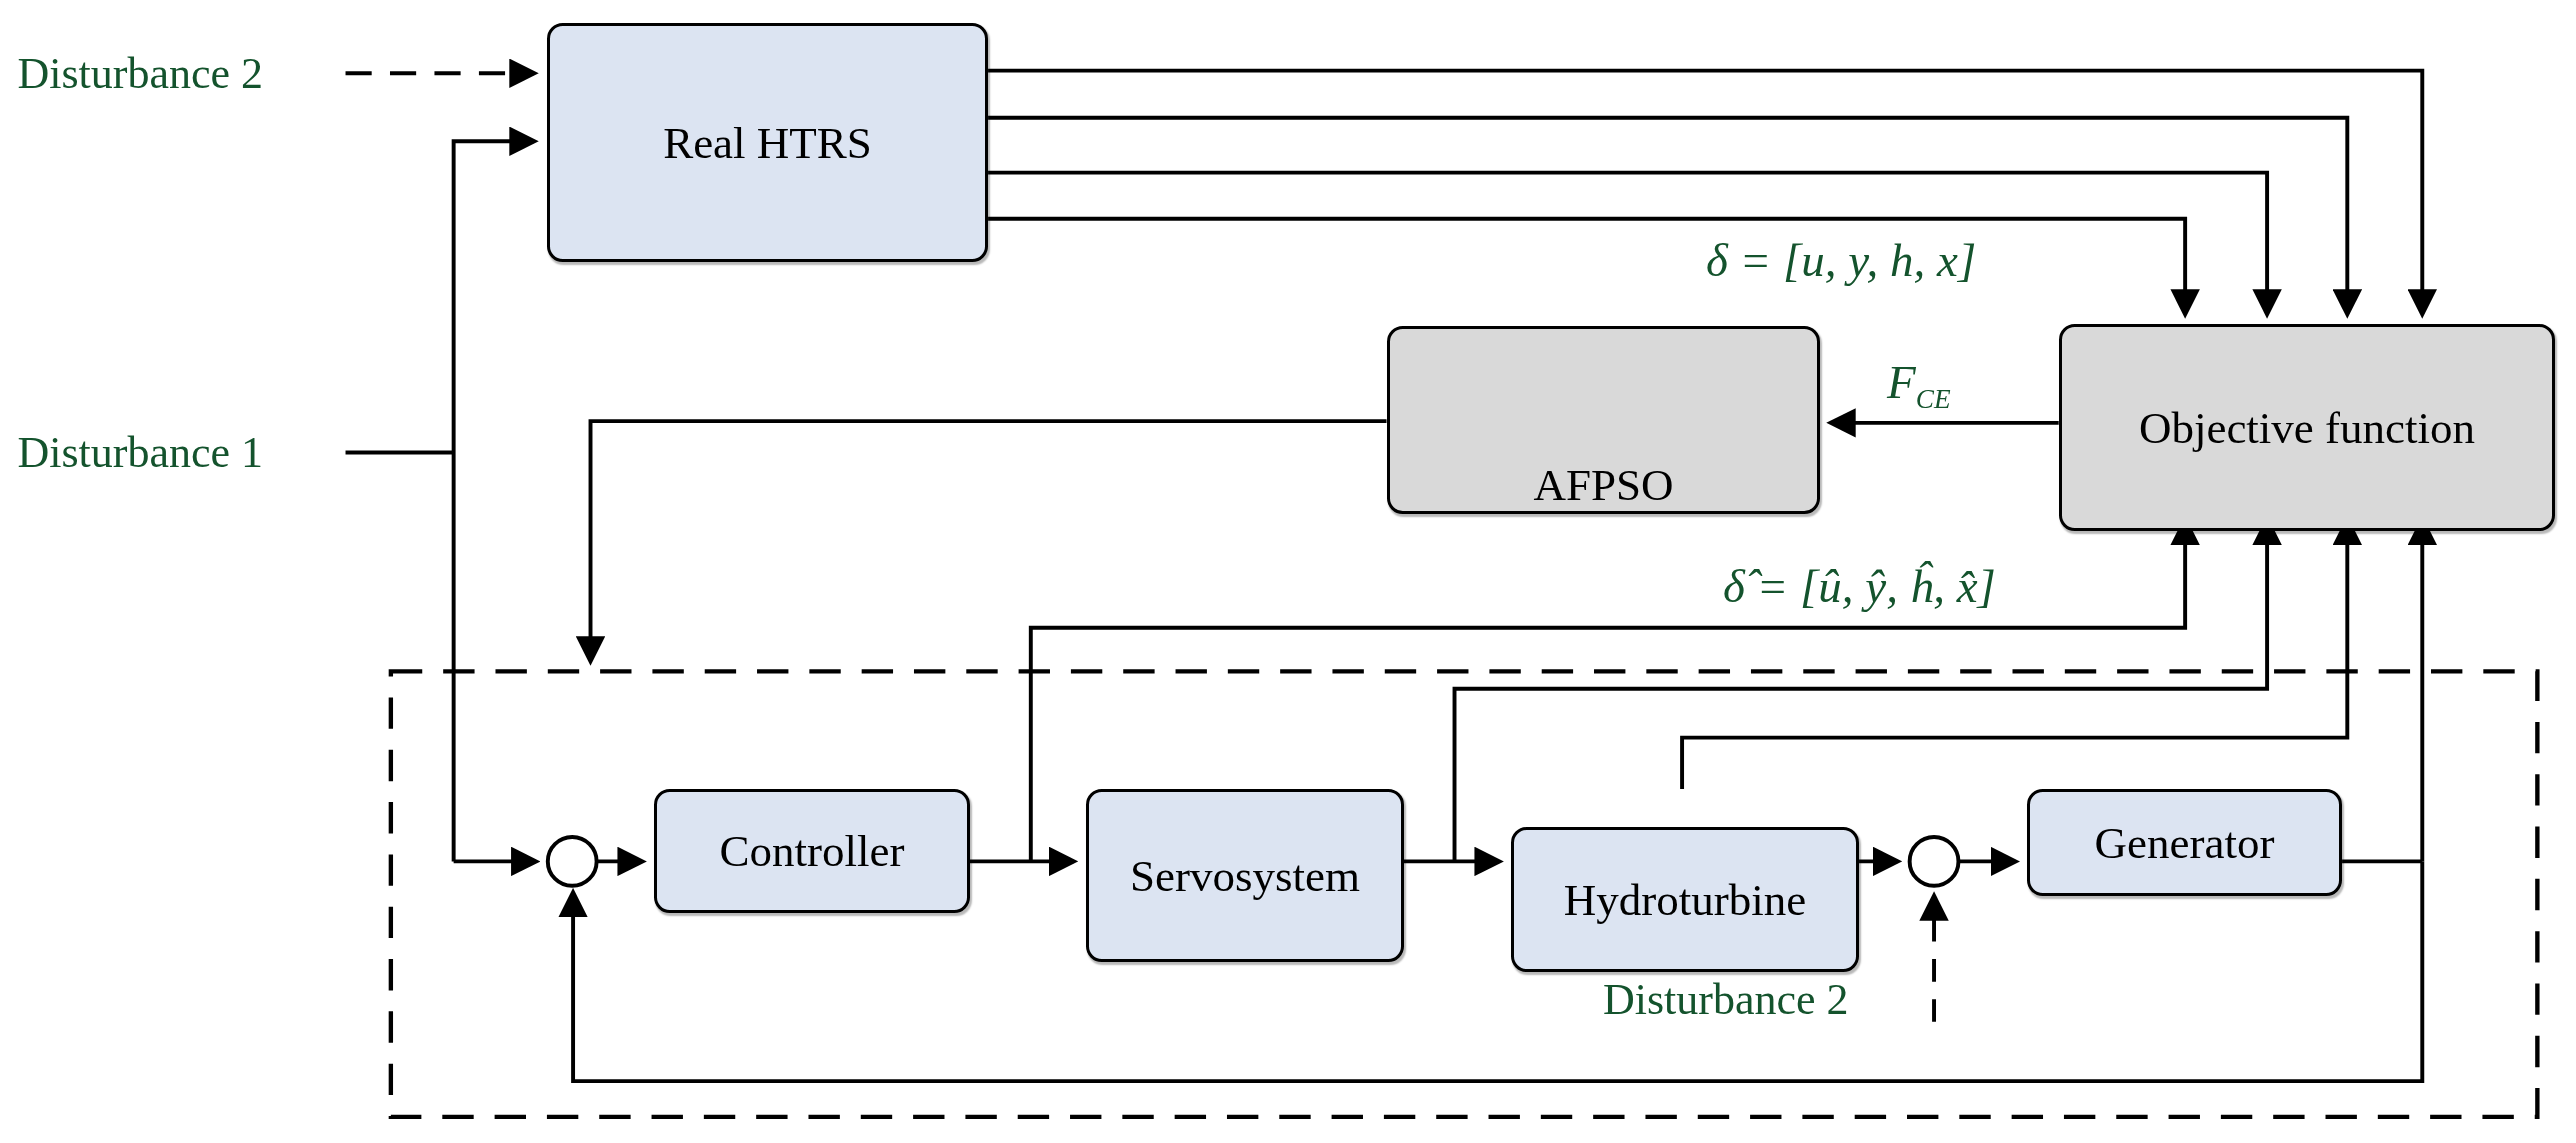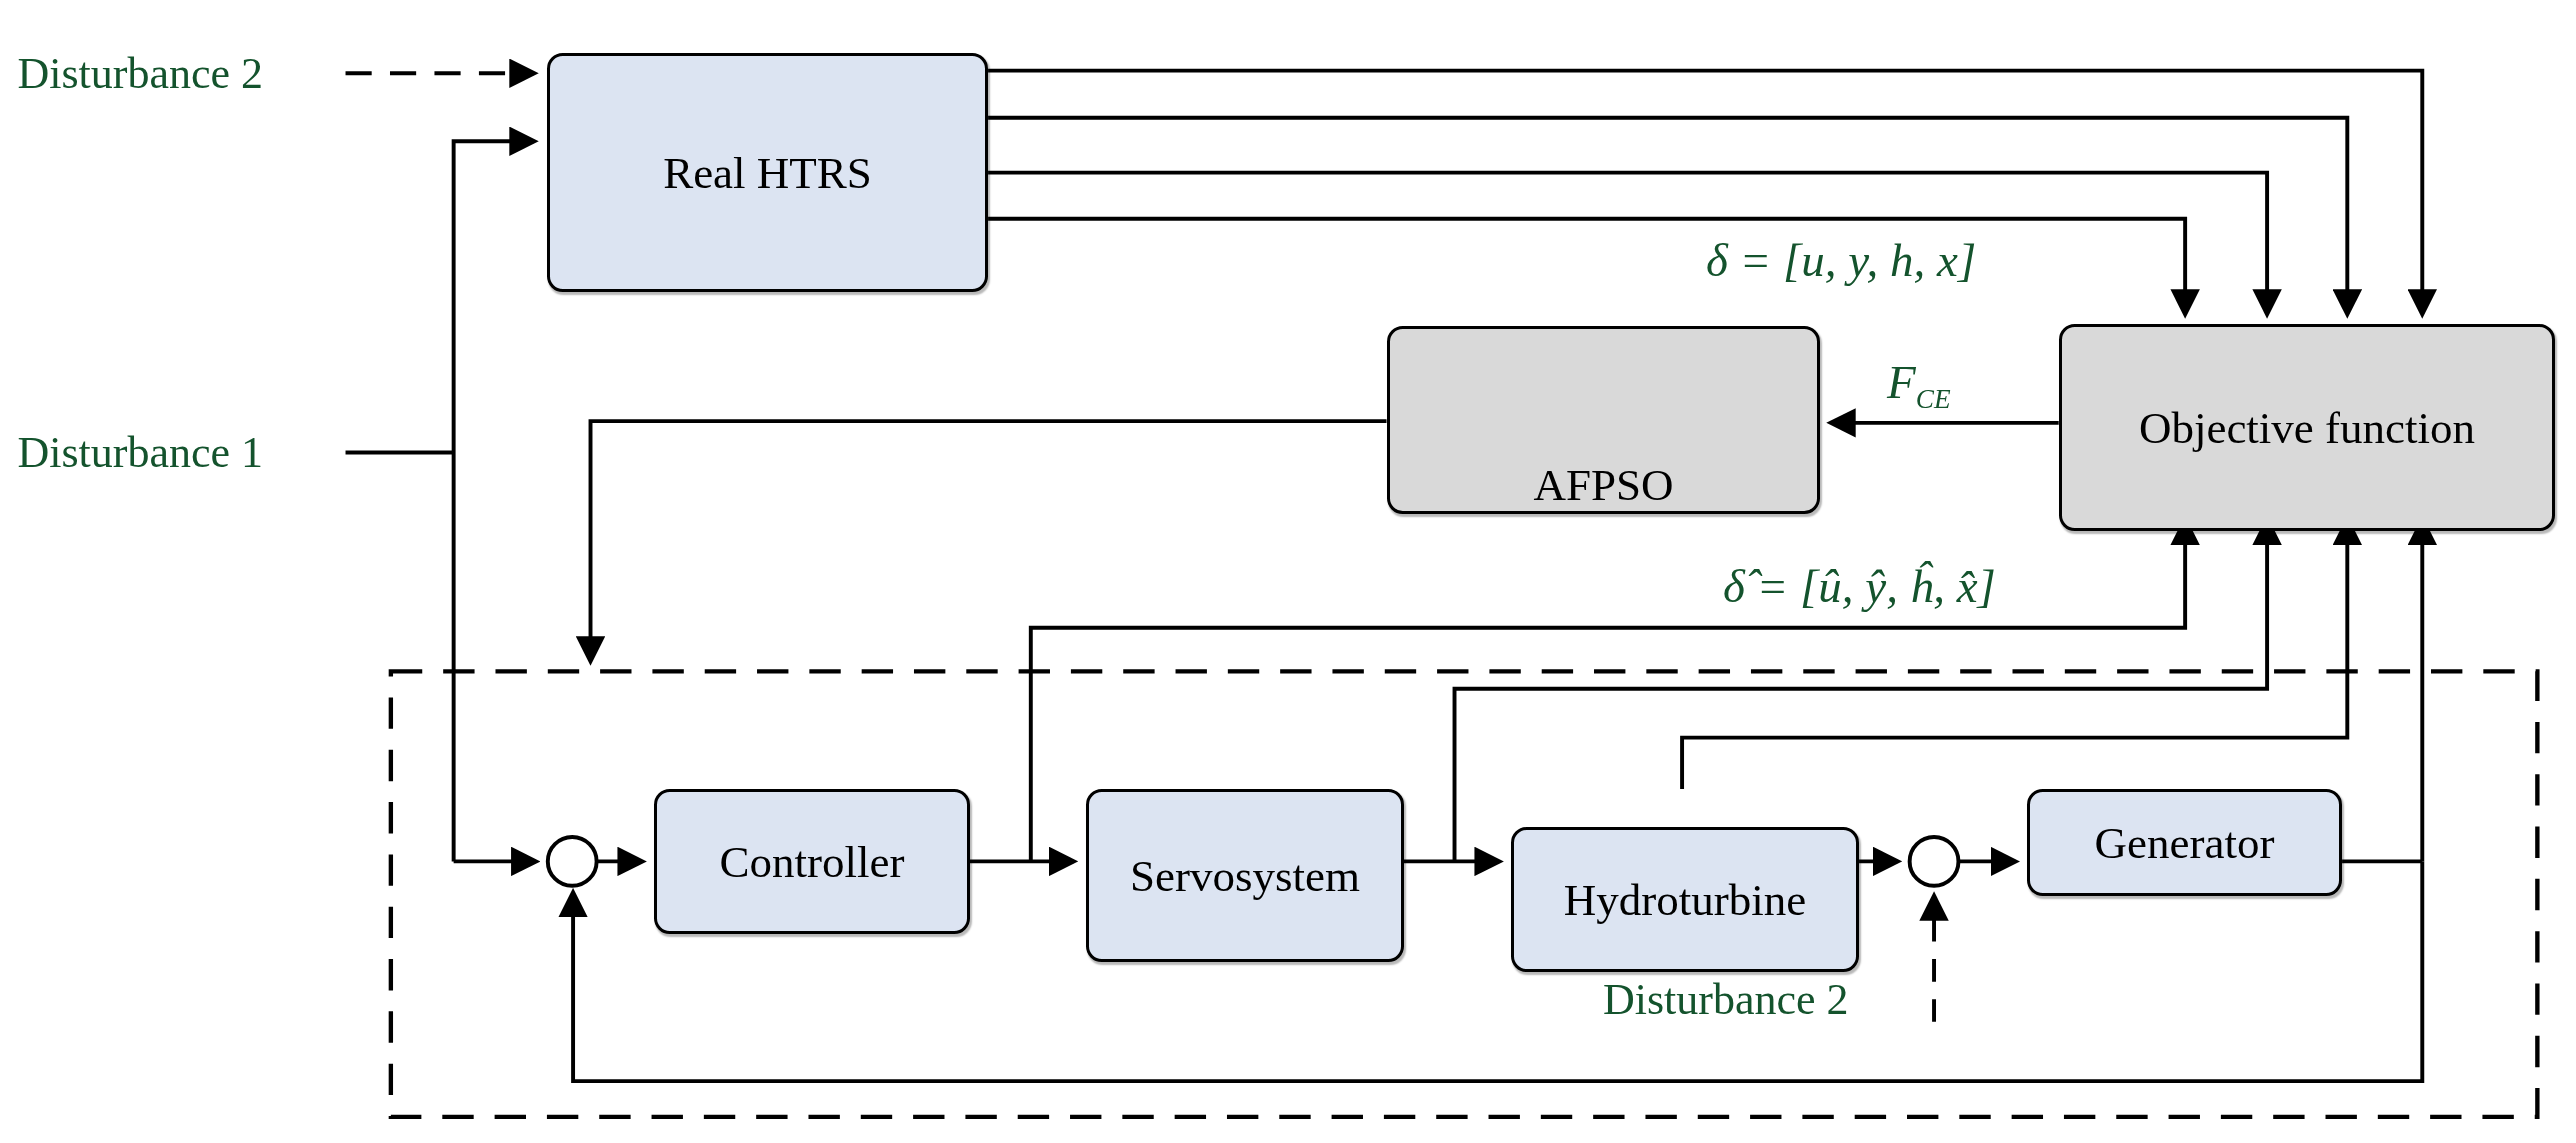--- a/index.html
+++ b/index.html
@@ -77,33 +77,33 @@
     <path d="M 2361 485 L 2100 485" fill="none" stroke="#000000" stroke-width="4.5" marker-end="url(#ah)"></path>
 
     <path d="M 1590 483 L 677 483 L 677 758" fill="none" stroke="#000000" stroke-width="4.5" marker-end="url(#ah)"></path>
 
     <path d="M 2218 1172 L 2218 1028" fill="none" stroke="#000000" stroke-width="4.5" stroke-dasharray="26 20" marker-end="url(#ah)"></path>
 
     <circle cx="656" cy="988" r="28" fill="#ffffff" stroke="#000000" stroke-width="4.5"></circle>
     <circle cx="2218" cy="988" r="28" fill="#ffffff" stroke="#000000" stroke-width="4.5"></circle>
   </svg>
 
-  <div class="block block-blue" style="left:547px; top:23px; width:441px; height:239px;margin-top:30px;">
+  <div class="block block-blue" style="left:547px; top:23px; width:441px; height:239px;">
     <span>Real HTRS</span>
   </div>
 
   <div class="block block-gray" style="left:1387px; top:326px; width:433px; height:188px;align-items:flex-end;">
     <span>AFPSO</span>
   </div>
 
   <div class="block block-gray" style="left:2059px; top:324px; width:496px; height:207px;">
     <span>Objective function</span>
   </div>
 
-  <div class="block block-blue" style="left:654px; top:789px; width:316px; height:145px;text-align:right;">
+  <div class="block block-blue" style="left:654px; top:789px; width:316px; height:124px;text-align:right;">
     <span>Controller</span>
   </div>
 
   <div class="block block-blue" style="left:1086px; top:789px; width:318px; height:173px;">
     <span>Servosystem</span>
   </div>
 
   <div class="block block-blue" style="left:1511px; top:789px; width:348px; height:145px;margin-top:38px;">
     <span>Hydroturbine</span>
   </div>

